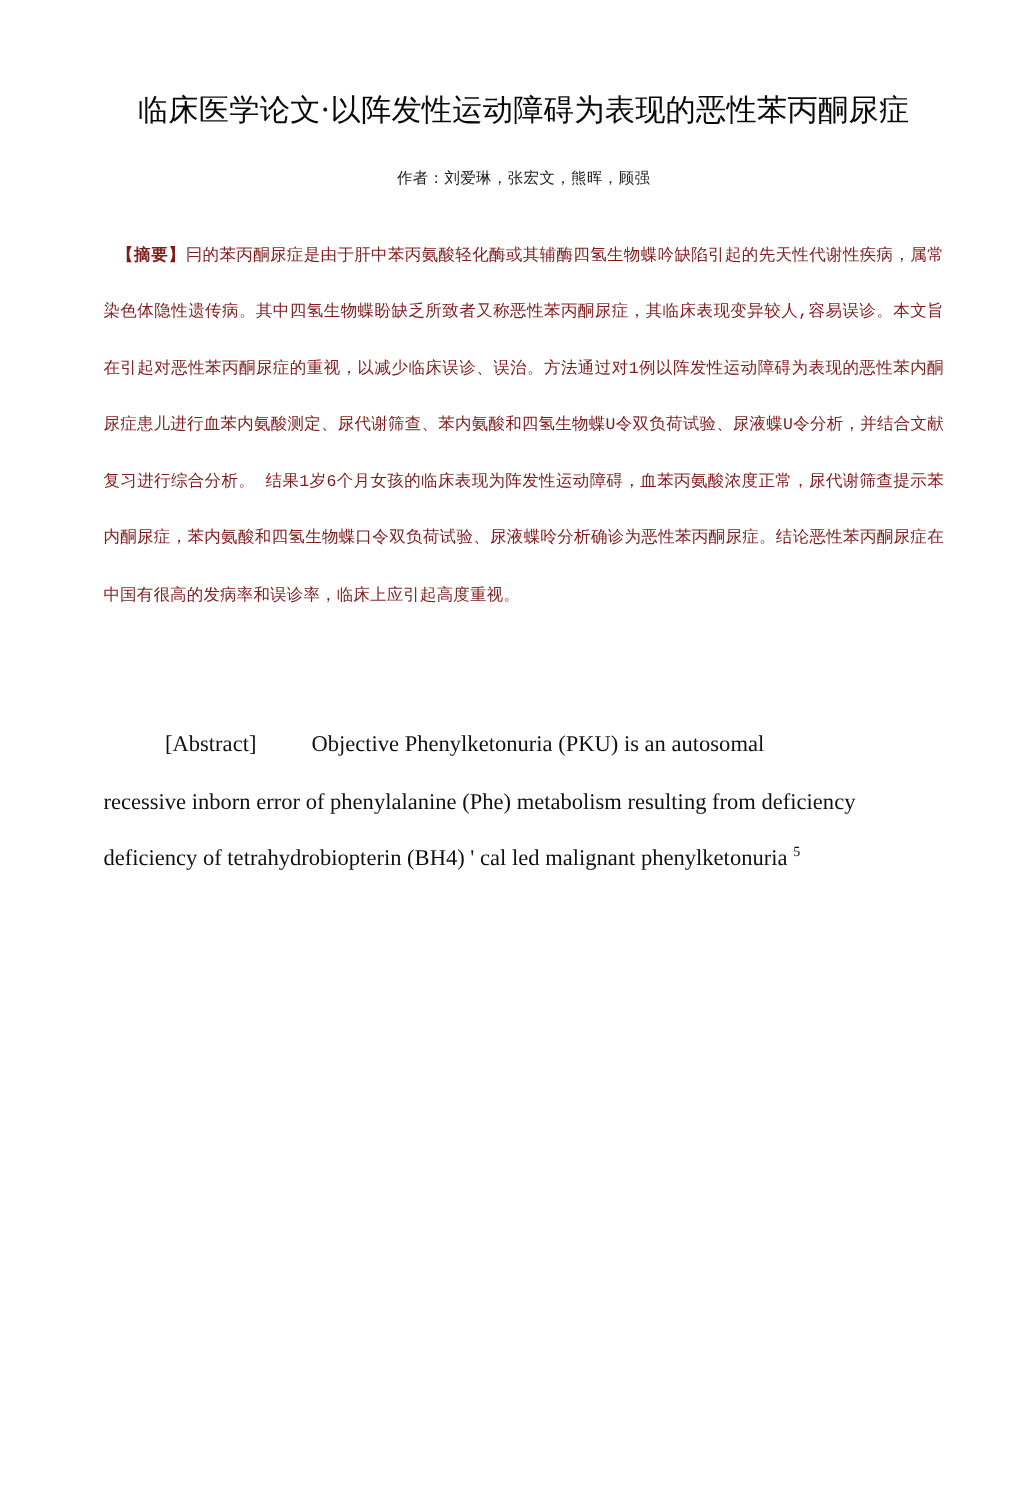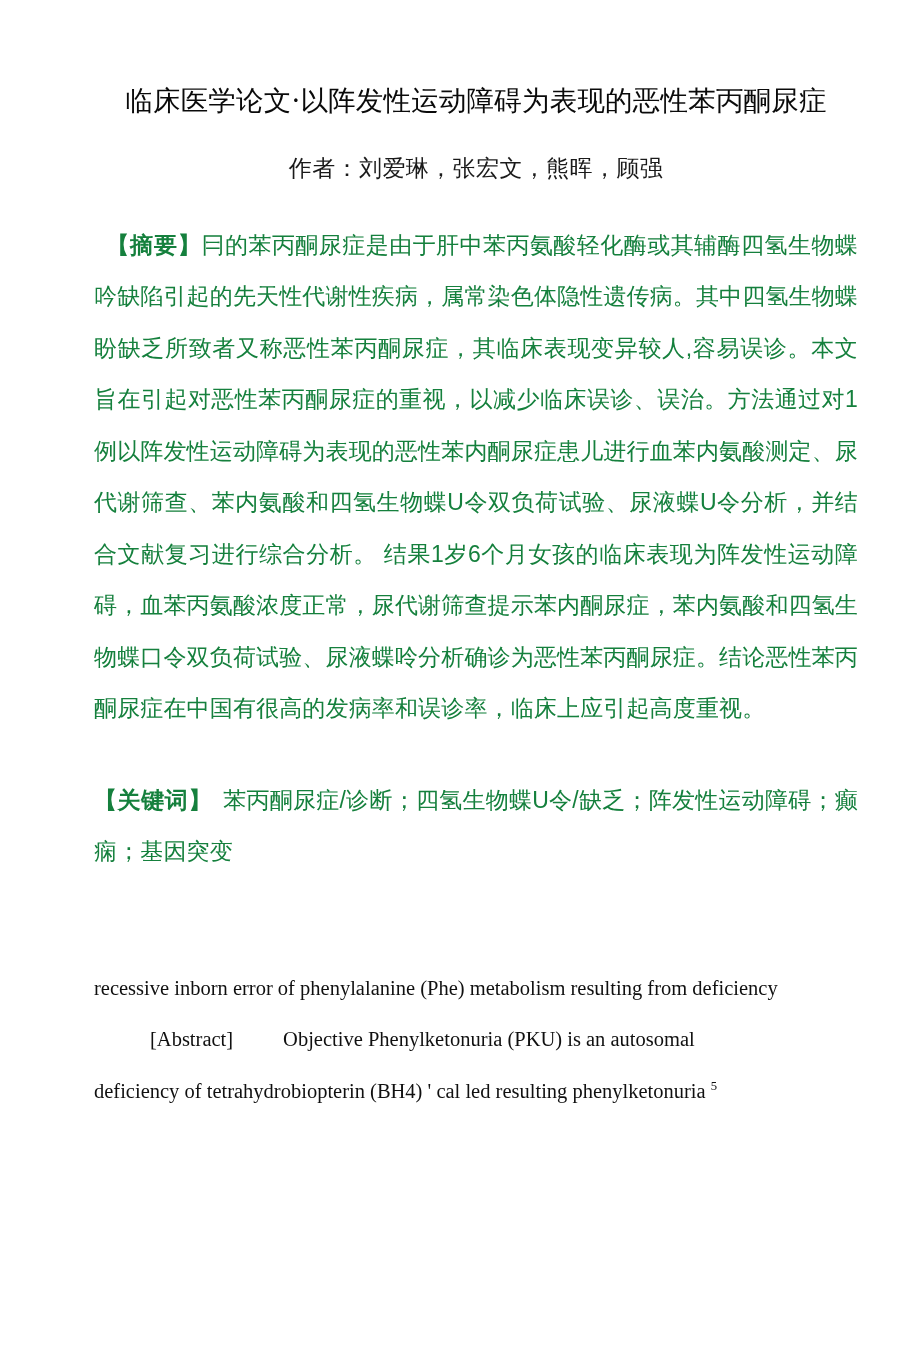--- a/index.html
+++ b/index.html
@@ -47,32 +47,32 @@
   .doc-title .title-line.second {
     font-size: 27px;
   }
 
   
   .authors {
     margin: 0;
     padding-top: 30px;
     text-align: center;
     font-family: "DejaVu Serif", "Liberation Serif", serif;
-    font-size: 23px;
+    font-size: 14px;
     font-weight: 400;
     color: #1a1a1a;
     letter-spacing: 0.4px;
   }
 
   
   .cn-block {
-    font-family: Liberation Sans, sans-serif;
-    font-size: 23px;
+    font-family: Liberation Mono, monospace;
+    font-size: 15px;
     line-height: 51.5px;
-    color: #15803d;
+    color: #7f1d1d;
     text-align: justify;
     text-justify: inter-character;
     letter-spacing: 0.15px;
   }
   .cn-block .lead {
     font-weight: 700;
     letter-spacing: 0.5px;
   }
 
   #abstract-cn {
@@ -126,23 +126,20 @@
   <h1 class="doc-title">
     <span class="title-line">临床医学论文·以阵发性运动障碍为表现的恶性苯丙酮尿症</span>
   </h1>
 
   <p class="authors">作者：刘爱琳，张宏文，熊晖，顾强</p>
 
   <div class="cn-block" id="abstract-cn">
     <span class="first-line-indent"></span><span class="lead">【摘要】</span><span>冃的苯丙酮尿症是由于肝中苯丙氨酸轻化酶或其辅酶四氢生物蝶吟缺陷引起的先天性代谢性疾病，属常染色体隐性遗传病。其中四氢生物蝶盼缺乏所致者又称恶性苯丙酮尿症，其临床表现变异较人,容易误诊。本文旨在引起对恶性苯丙酮尿症的重视，以减少临床误诊、误治。方法通过对1例以阵发性运动障碍为表现的恶性苯内酮尿症患儿进行血苯内氨酸测定、尿代谢筛查、苯内氨酸和四氢生物蝶U令双负荷试验、尿液蝶U令分析，并结合文献复习进行综合分析。 结果1岁6个月女孩的临床表现为阵发性运动障碍，血苯丙氨酸浓度正常，尿代谢筛查提示苯内酮尿症，苯内氨酸和四氢生物蝶口令双负荷试验、尿液蝶呤分析确诊为恶性苯丙酮尿症。结论恶性苯丙酮尿症在中国有很高的发病率和误诊率，临床上应引起高度重视。</span>
   </div>
 
-  <div class="cn-block" id="keywords-cn">
-    <span class="first-line-indent"></span><span class="lead">【关键词】</span><span class="kw-gap"></span><span>苯丙酮尿症/诊断；四氢生物蝶U令/缺乏；阵发性运动障碍；癫痫；基因突变</span>
-  </div>
 
   <div class="en-block">
+    <span class="en-line"><span class="indent"></span><span>[Abstract]</span><span class="gap-wide"></span><span>Objective Phenylketonuria (PKU) is an autosomal</span></span>
     <span class="en-line">recessive inborn error of phenylalanine (Phe) metabolism resulting from deficiency</span>
-    <span class="en-line"><span class="indent"></span><span>[Abstract]</span><span class="gap-wide"></span><span>Objective Phenylketonuria (PKU) is an autosomal</span></span>
-    <span class="en-line"><span>deficiency of tetrahydrobiopterin (BH4) ' cal led resulting phenylketonuria </span><sup>5</sup></span>
+    <span class="en-line"><span>deficiency of tetrahydrobiopterin (BH4) ' cal led malignant phenylketonuria </span><sup>5</sup></span>
   </div>
 
 </div>
 
 </body></html>

